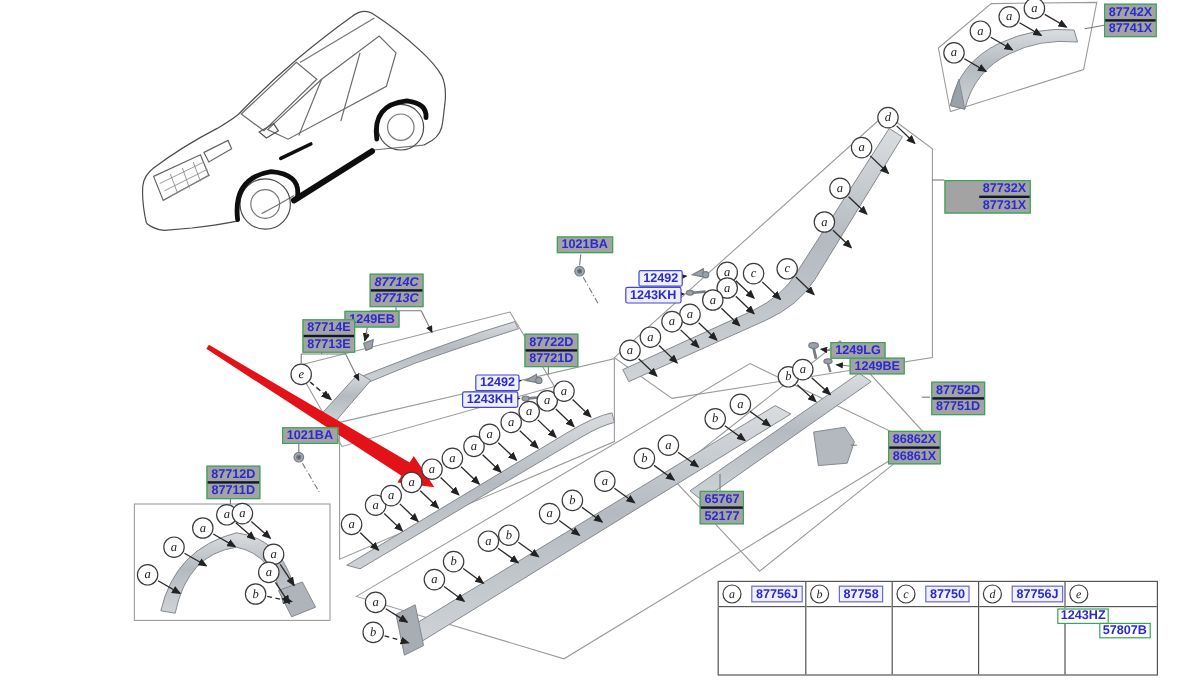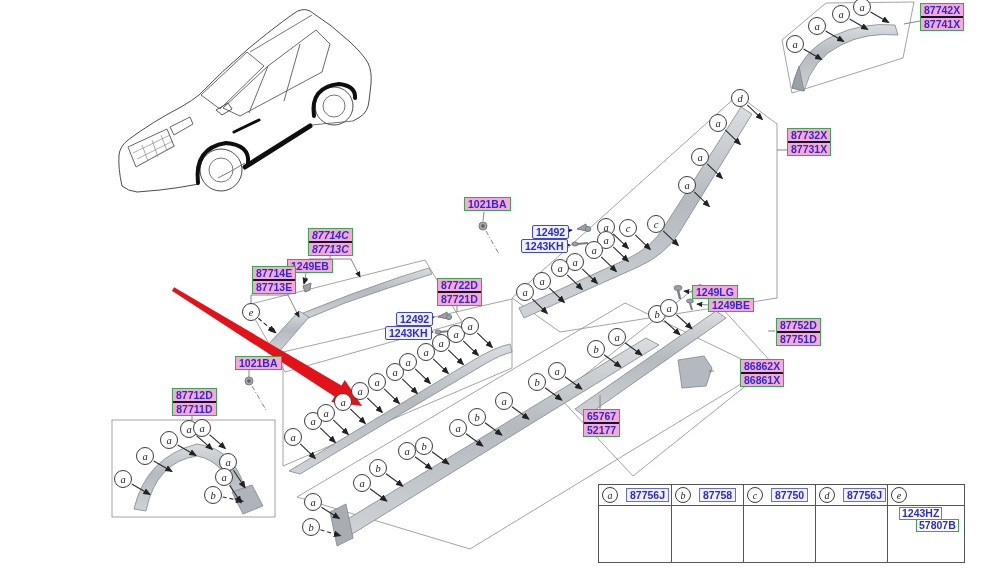--- a/index.html
+++ b/index.html
@@ -1,19 +1,19 @@
 <!DOCTYPE html>
 <html><head>
 <meta charset="utf-8">
 <style>
   html,body{margin:0;padding:0;background:#fff;}
   #stage{position:relative;width:1000px;height:569px;background:#fff;overflow:hidden;
          font-family:"Liberation Sans",sans-serif;}
   #bg{position:absolute;left:0;top:0;z-index:1;}
-  .lbl{position:absolute;z-index:3;background:#f9a8d4;border:1.5px solid #3aa655;
+  .lbl{position:absolute;z-index:3;background:#a3a3a3;border:1.5px solid #3aa655;
        color:#2a2ad0;font:700 10.5px "Liberation Sans",sans-serif;text-align:center;
        white-space:nowrap;cursor:pointer;}
   .lbl span{display:block;padding:0 3px;line-height:12px;}
   .lbl span + span{border-top:2px solid #0f172a;}
   .lbl.blue{border:1.5px solid #4245d6;background:#eef0fc;border-radius:2px;}
   .co{position:absolute;z-index:2;width:16px;height:16px;border:1.2px solid #3c3c3c;border-radius:50%;
       background:#fff;color:#1c1c1c;font:italic 10.5px "Liberation Serif",serif;
       display:flex;align-items:center;justify-content:center;}
   .legend{position:absolute;left:598px;top:484px;width:365px;height:77px;z-index:3;
           border:1px solid #555;display:grid;grid-template-columns:72px 72px 72px 72px 1fr;
@@ -272,30 +272,30 @@
     <div class="cell">
       <div class="cell-head">
         <div class="cell-letter">d</div>
         <div class="cell-part">87756J</div>
       </div>
     </div>
     <div class="cell">
       <div class="cell-head">
         <div class="cell-letter">e</div>
       </div>
-      <div class="mini-lbl" style="left:-7px;top:22px;margin-left:18px;">1243HZ</div>
+      <div class="mini-lbl" style="left:-7px;top:22px;">1243HZ</div>
       <div class="mini-lbl" style="left:28px;top:34px;">57807B</div>
     </div>
   </div>
 
 <div class="lbl" style="left: 920px; top: 3px;">
       <span>87742X</span>
       <span>87741X</span>
     </div>
-    <div class="lbl" style="left: 787px; top: 128px;">
+    <div class="lbl" style="left: 787px; top: 150px; padding-left: 28px;">
       <span>87732X</span>
       <span>87731X</span>
     </div>
     <div class="lbl" style="left: 308px; top: 228px; font-style: italic;">
       <span>87714C</span>
       <span>87713C</span>
     </div>
     <div class="lbl" style="left: 287px; top: 259px;">
       <span>1249EB</span>
     </div>

